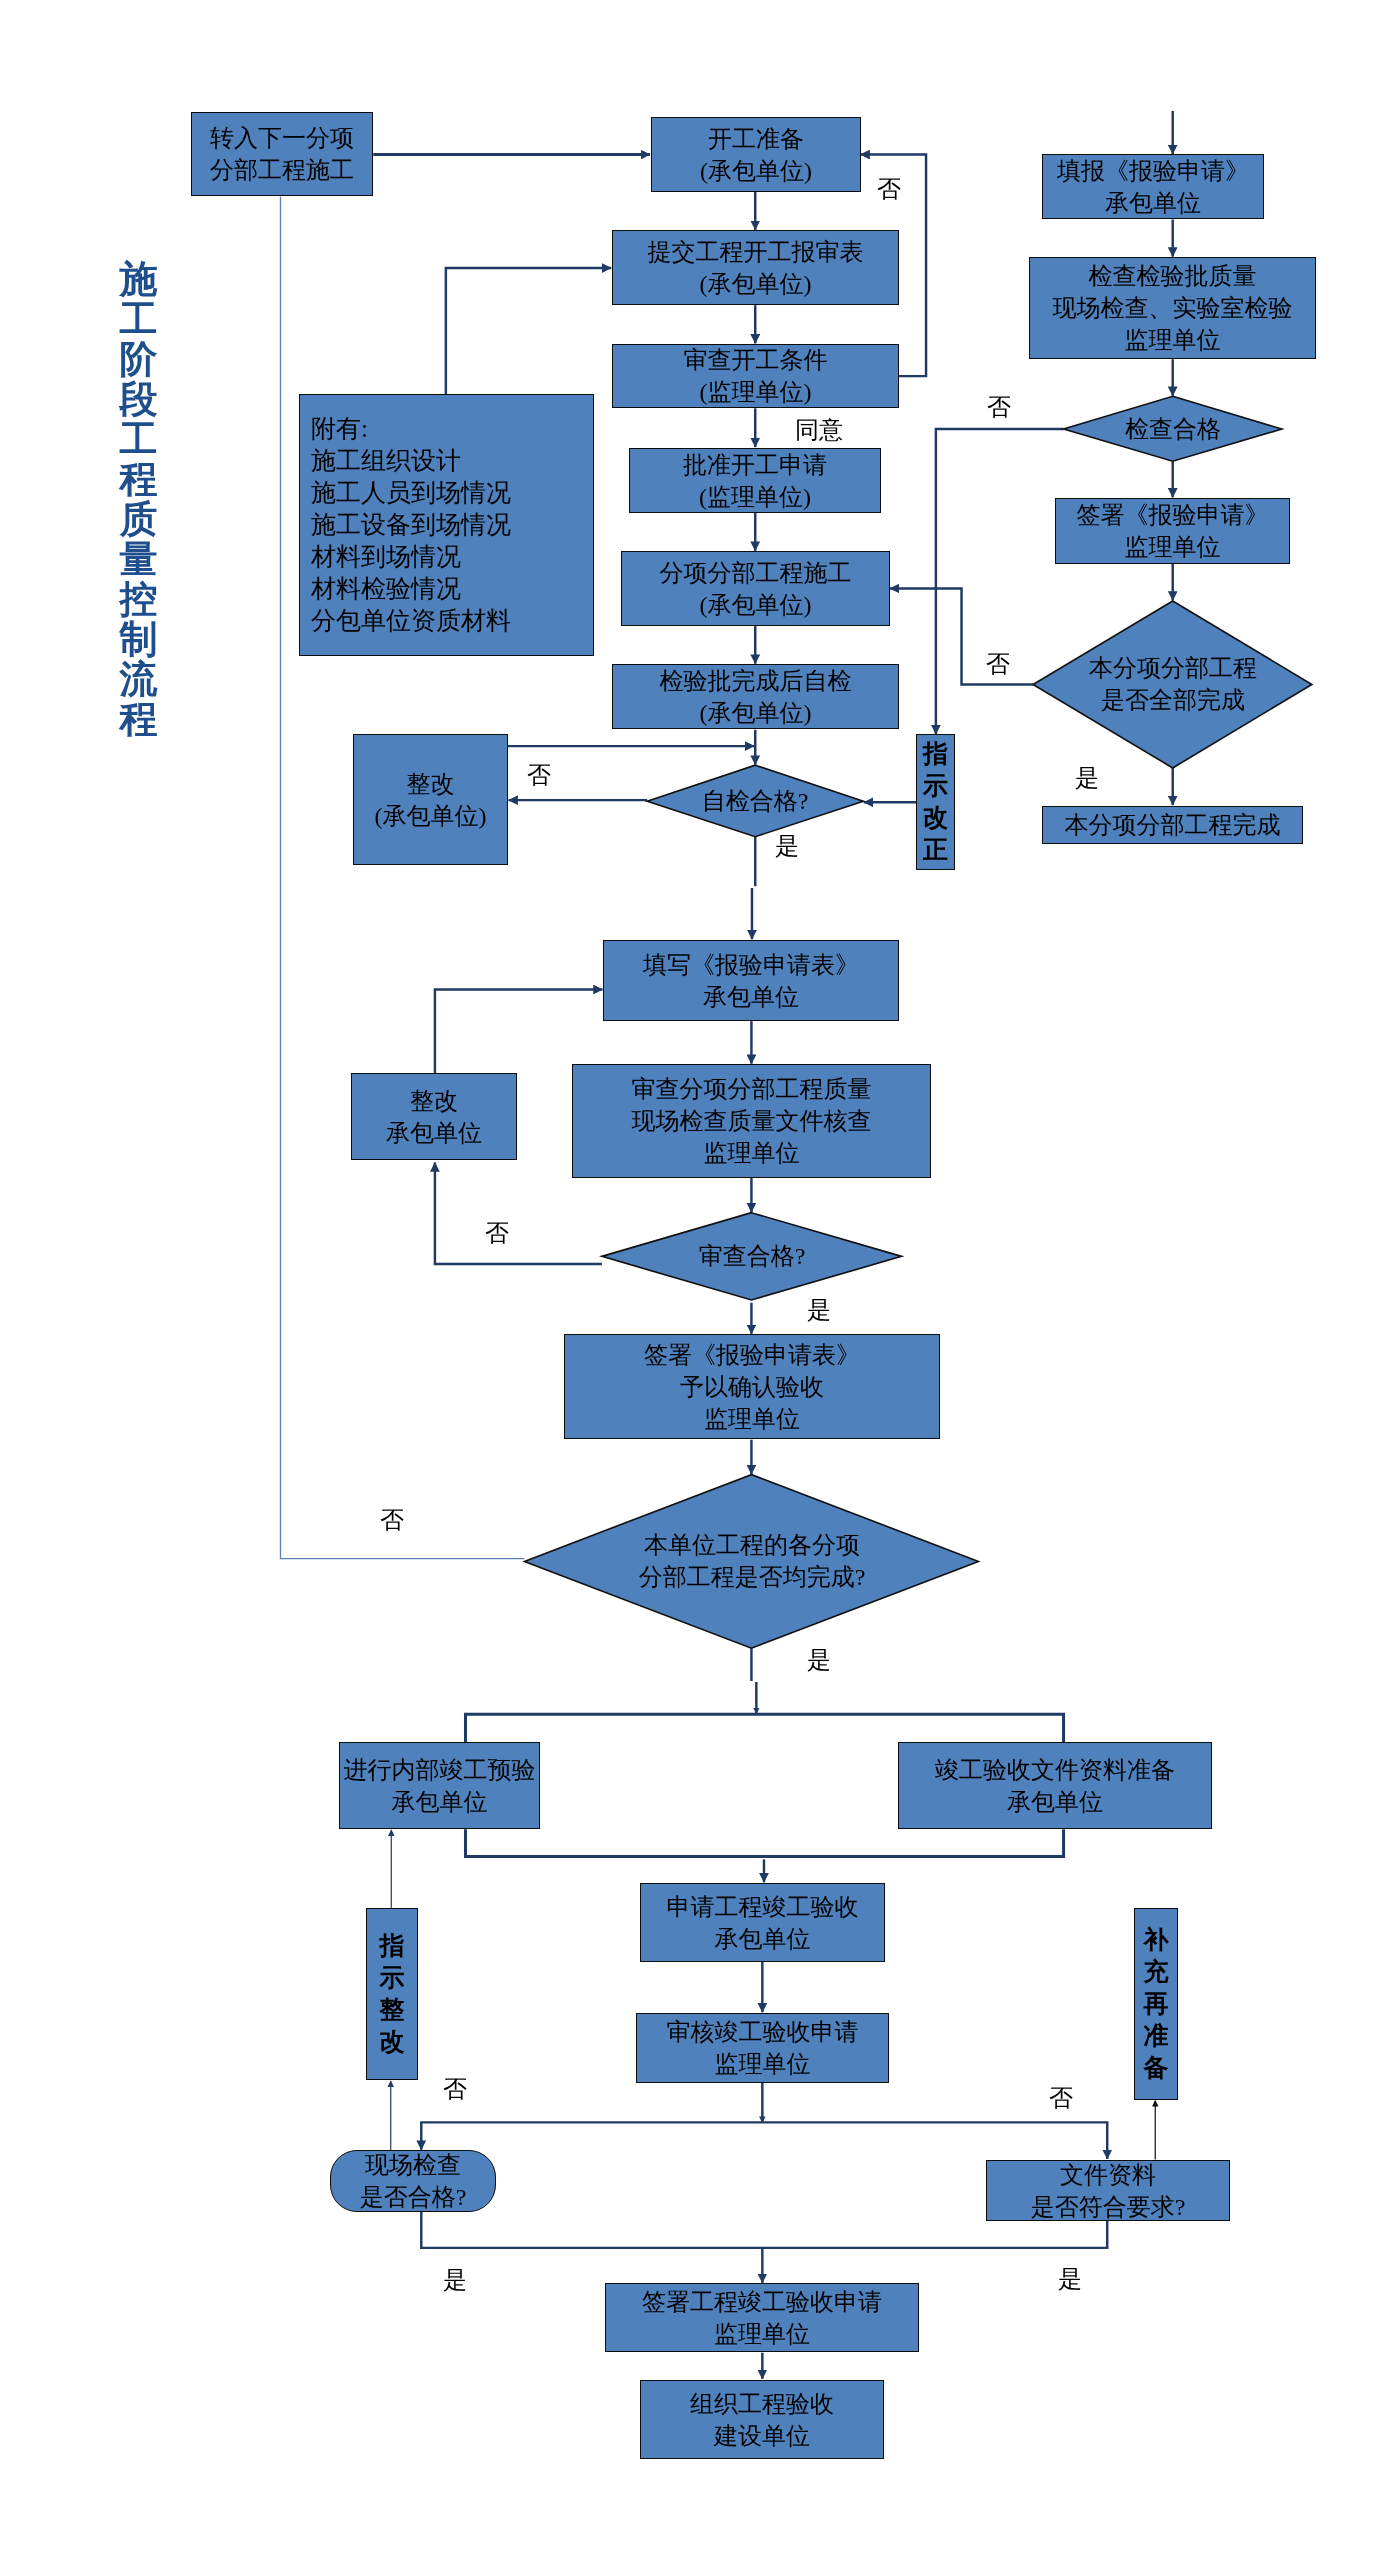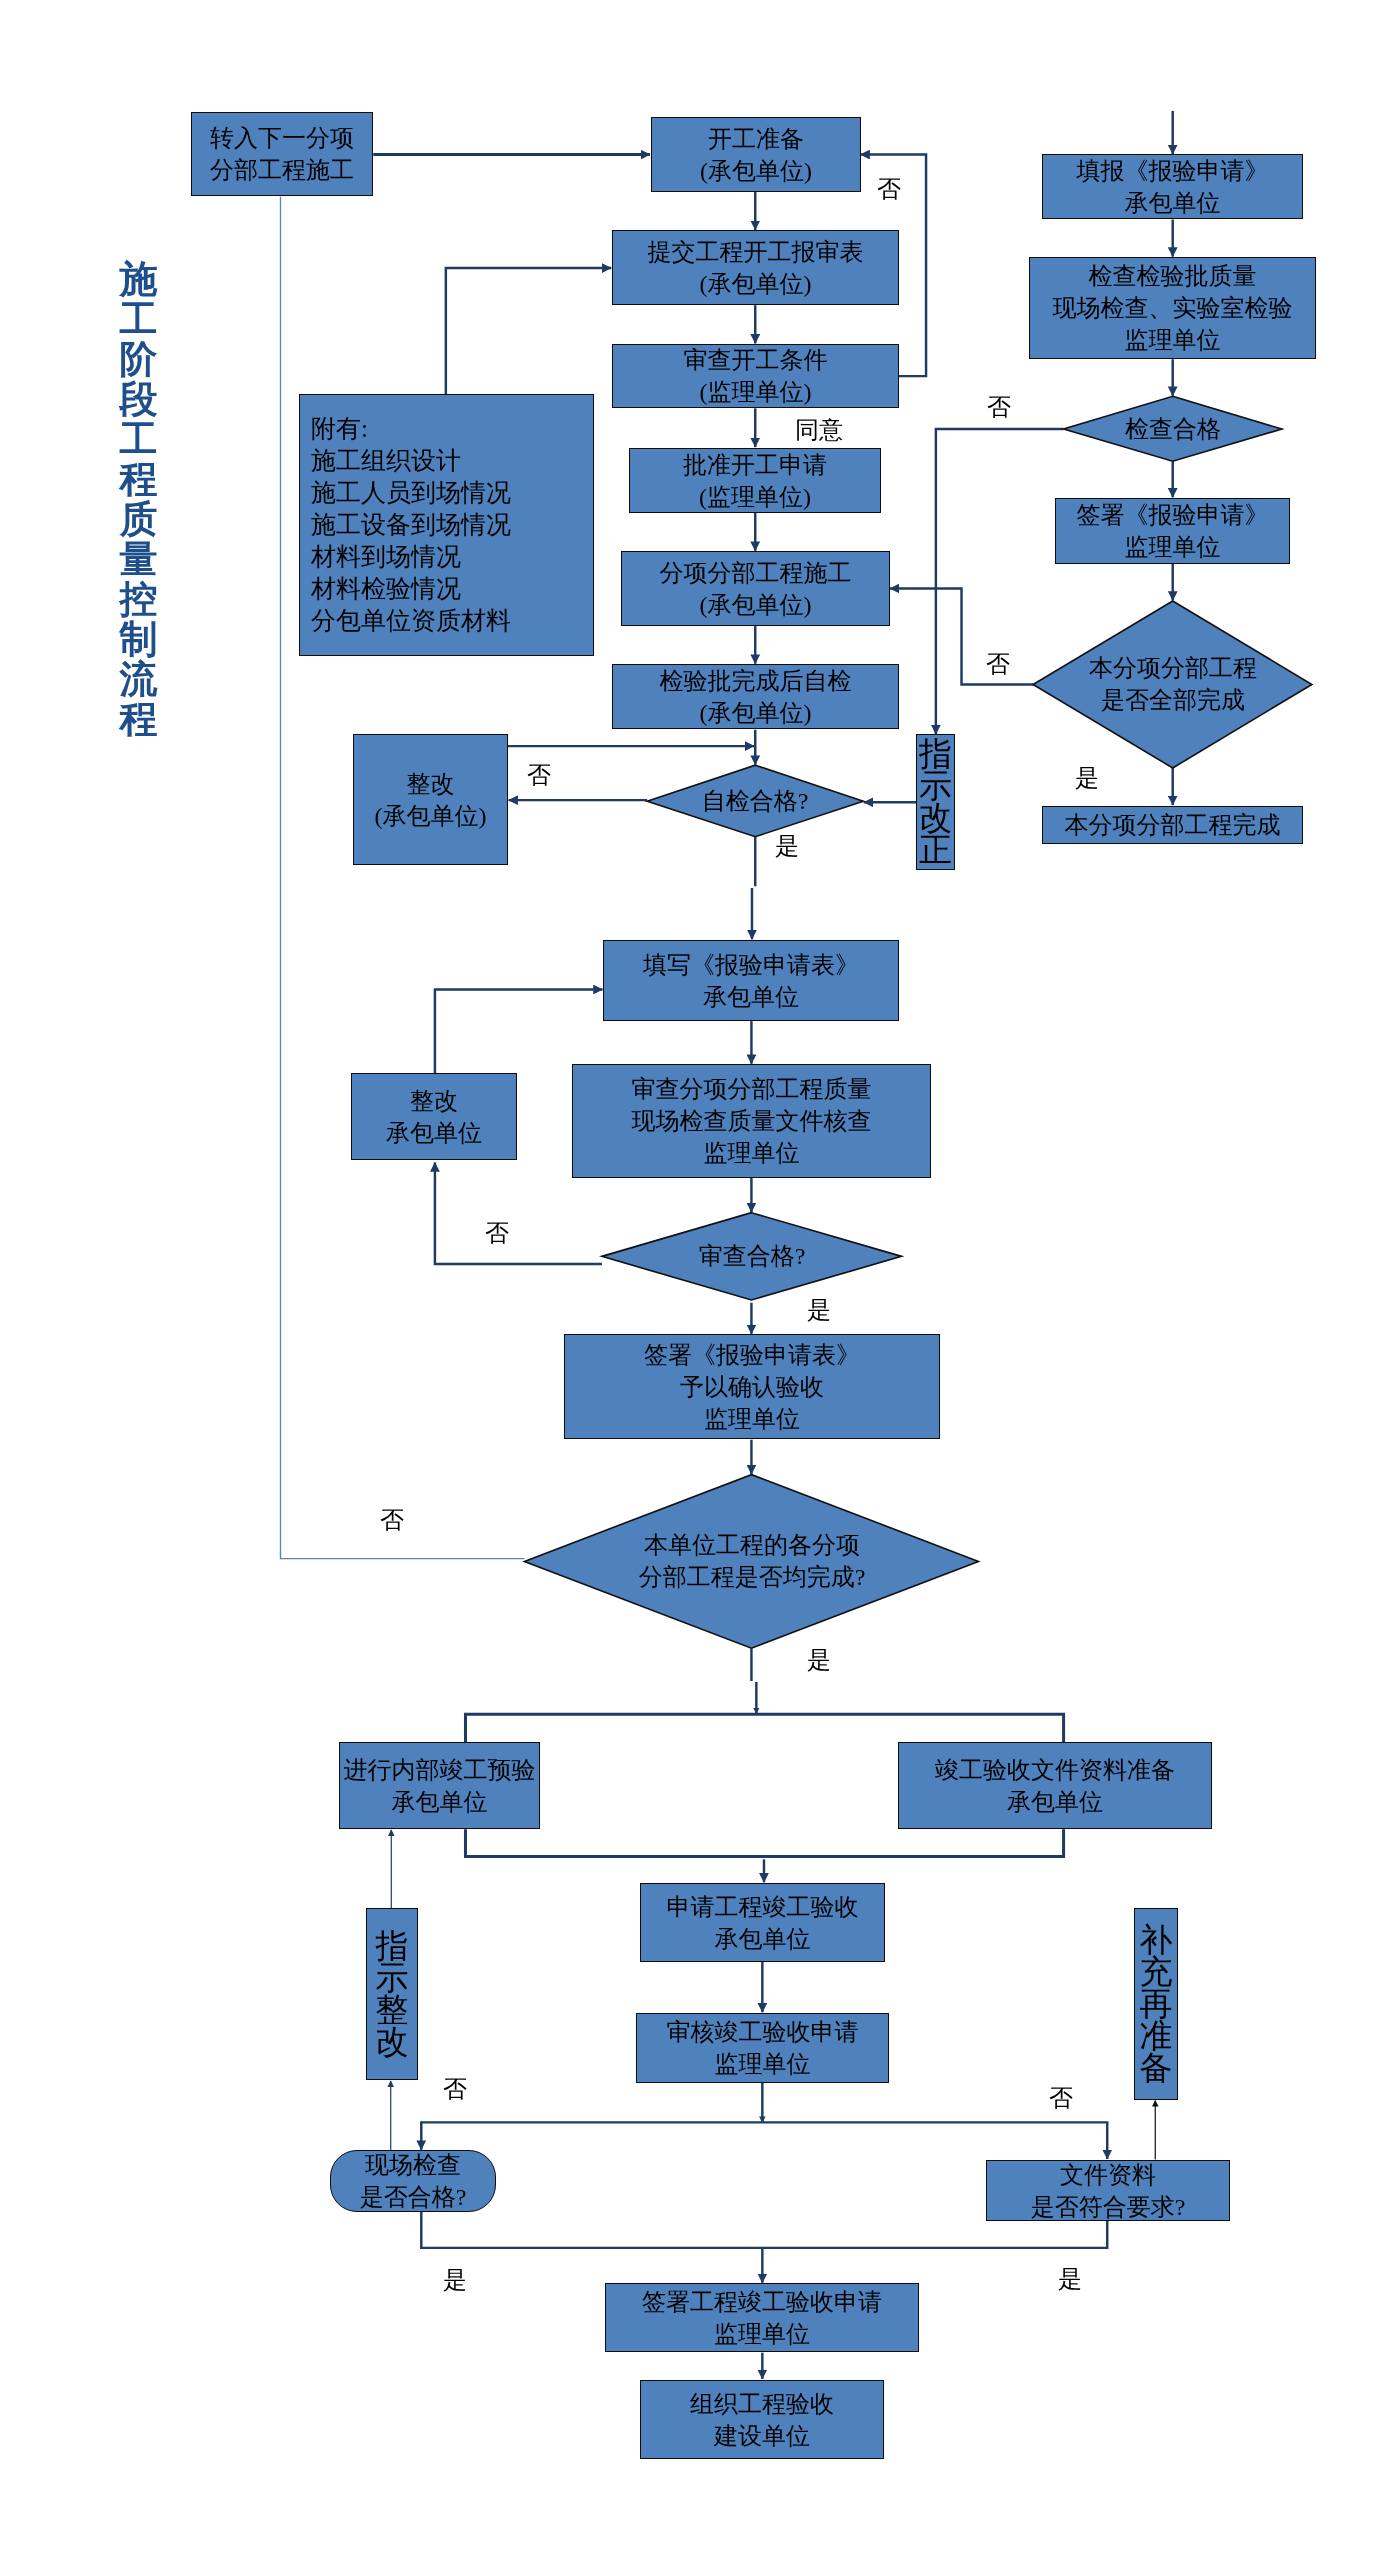--- a/index.html
+++ b/index.html
@@ -19,21 +19,21 @@
     .ln.light{stroke:var(--thin);stroke-width:2.5;}
     .ln.black{stroke:#111;stroke-width:2.2;}
     .dia{fill:var(--box);stroke:#111;stroke-width:3;}
     .box{position:absolute;box-sizing:border-box;background:var(--box);border:1.6px solid #0d0d0d;
       display:flex;flex-direction:column;align-items:center;justify-content:center;text-align:center;
       font-size:24px;line-height:32px;white-space:nowrap;}
     .box.list{align-items:flex-start;justify-content:center;padding-left:11px;text-align:left;font-size:25px;}
     .box span{display:block;}
     .vbox{position:absolute;box-sizing:border-box;background:var(--box);border:1.6px solid #0d0d0d;
       display:flex;align-items:center;justify-content:center;}
-    .vtext{display:block;width:1em;font-size:33px;line-height:32px;word-break:break-all;text-align:left;}
+    .vtext{display:block;width:1em;font-size:25px;line-height:32px;word-break:break-all;text-align:left;font-weight:bold;}
     .dtext{position:absolute;transform:translate(-50%,-50%);display:flex;flex-direction:column;
       align-items:center;justify-content:center;text-align:center;font-size:24px;line-height:32px;white-space:nowrap;}
     .dtext span{display:block;}
     .lbl{position:absolute;transform:translate(-50%,-50%);font-size:24px;line-height:26px;white-space:nowrap;}
     .title{position:absolute;left:117px;top:259px;width:43px;font-size:38px;line-height:40px;font-weight:bold;
       color:var(--title);word-break:break-all;text-align:center;}
   </style>
 </head>
 <body>
 
@@ -212,21 +212,21 @@
   </div>
   <div class="box" style="left:605px;top:2283px;width:314px;height:69px;">
     <span>签署工程竣工验收申请</span>
     <span>监理单位</span>
   </div>
   <div class="box" style="left:640px;top:2380px;width:244px;height:79px;">
     <span>组织工程验收</span>
     <span>建设单位</span>
   </div>
 
-  <div class="box" style="left:1042px;top:154px;width:261px;height:65px;">
+  <div class="box" style="left:1042px;top:154px;width:222px;height:65px;">
     <span>填报《报验申请》</span>
     <span>承包单位</span>
   </div>
   <div class="box" style="left:1029px;top:257px;width:287px;height:102px;">
     <span>检查检验批质量</span>
     <span>现场检查、实验室检验</span>
     <span>监理单位</span>
   </div>
   <div class="dtext" style="left:1173px;top:429px;text-align:right;">
     <span>检查合格</span>

